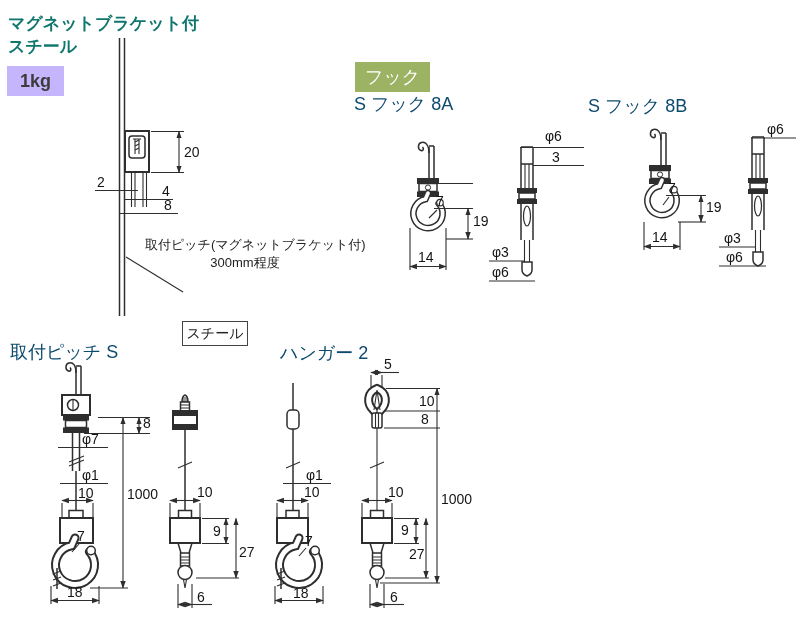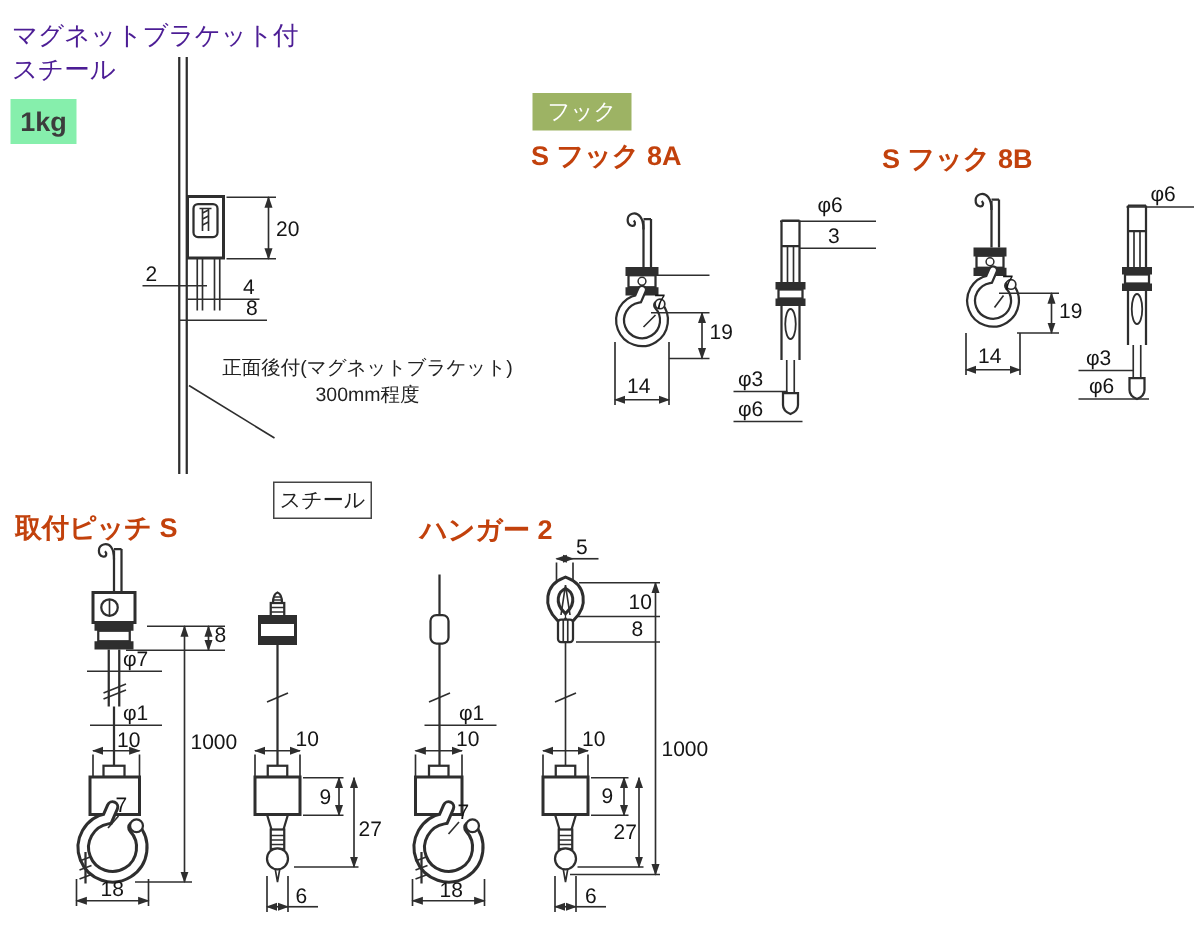--- a/index.html
+++ b/index.html
@@ -1,23 +1,23 @@
 <!DOCTYPE html>
 <html><head>
 <meta charset="utf-8">
 <style>
   html,body{margin:0;padding:0;background:#fff;}
   body{width:800px;height:620px;position:relative;overflow:hidden;
        font-family:"Liberation Sans","DejaVu Sans",sans-serif;}
   .abs{position:absolute;}
-  .gtitle{color:#4c1d95;font-weight:normal;font-size:17px;line-height:21px;white-space:nowrap;text-align:center;}
-  .stitle{color:#c2410c;font-weight:700;font-size:18px;white-space:nowrap;}
-  .badge-gray{background:#86efac;color:#3c3c3c;font-size:18px;font-weight:bold;
-      width:44px;height:30px;display:flex;align-items:center;justify-content:center;}
-  .badge-green{background:#9db364;color:#ffffff;font-size:15px;padding:3px 10px;display:inline-block;}
+  .gtitle{color:#0f766e;font-weight:bold;font-size:17px;line-height:21px;white-space:nowrap;text-align:center;}
+  .stitle{color:#0c4a6e;font-weight:400;font-size:18px;white-space:nowrap;}
+  .badge-gray{background:#c4b5fd;color:#3c3c3c;font-size:18px;font-weight:bold;
+      width:57px;height:30px;display:flex;align-items:center;justify-content:center;}
+  .badge-green{background:#9db364;color:#ffffff;font-size:18px;padding:3px 10px;display:inline-block;}
   .note{font-size:13px;color:#222;text-align:center;width:200px;line-height:17px;white-space:nowrap;}
   .matbox{border:1.5px solid #444;background:#fff;width:64px;height:23px;font-size:14px;color:#222;
       display:flex;align-items:center;justify-content:center;margin-top:32px;}
   svg{position:absolute;left:0;top:0;}
   svg text{font-family:"Liberation Sans","DejaVu Sans",sans-serif;font-size:14px;fill:#151515;}
   .ln{stroke:#2e2e2e;stroke-width:1.1;fill:none;}
   .ln2{stroke:#2e2e2e;stroke-width:1.5;fill:none;}
   .out{stroke:#2e2e2e;stroke-width:2;fill:#ffffff;}
   .out1{stroke:#2e2e2e;stroke-width:1.5;fill:#ffffff;}
   .dk{fill:#2e2e2e;stroke:none;}
@@ -248,21 +248,21 @@
     <path class="dim" d="M384,604.5 H404"></path>
     <text x="390" y="602">6</text>
     <path class="dim" d="M380,583 H440"></path>
   </g>
 </svg>
 
 <div class="abs gtitle" style="left:8px;top:13px;">マグネットブラケット付</div>
 <div class="abs gtitle" style="left:8px;top:36px;">スチール</div>
 <div class="abs badge-gray" style="left:7px;top:66px;">1kg</div>
 
-<div class="abs note" style="left:145px;top:236px;">正面後付(マグネットブラケット)</div>
+<div class="abs note" style="left:145px;top:236px;">取付ピッチ(マグネットブラケット付)</div>
 <div class="abs note" style="left:145px;top:254px;">300mm程度</div>
 <div class="abs matbox" style="left:182px;top:289px;">スチール</div>
 
 <div class="abs badge-green" style="left:355px;top:62px;">フック</div>
 <div class="abs stitle" style="left:354px;top:92px;">S フック 8A</div>
 <div class="abs stitle" style="left:588px;top:94px;">S フック 8B</div>
 <div class="abs stitle" style="left:10px;top:340px;">取付ピッチ S</div>
 <div class="abs stitle" style="left:280px;top:341px;">ハンガー 2</div>
 
 </body></html>

